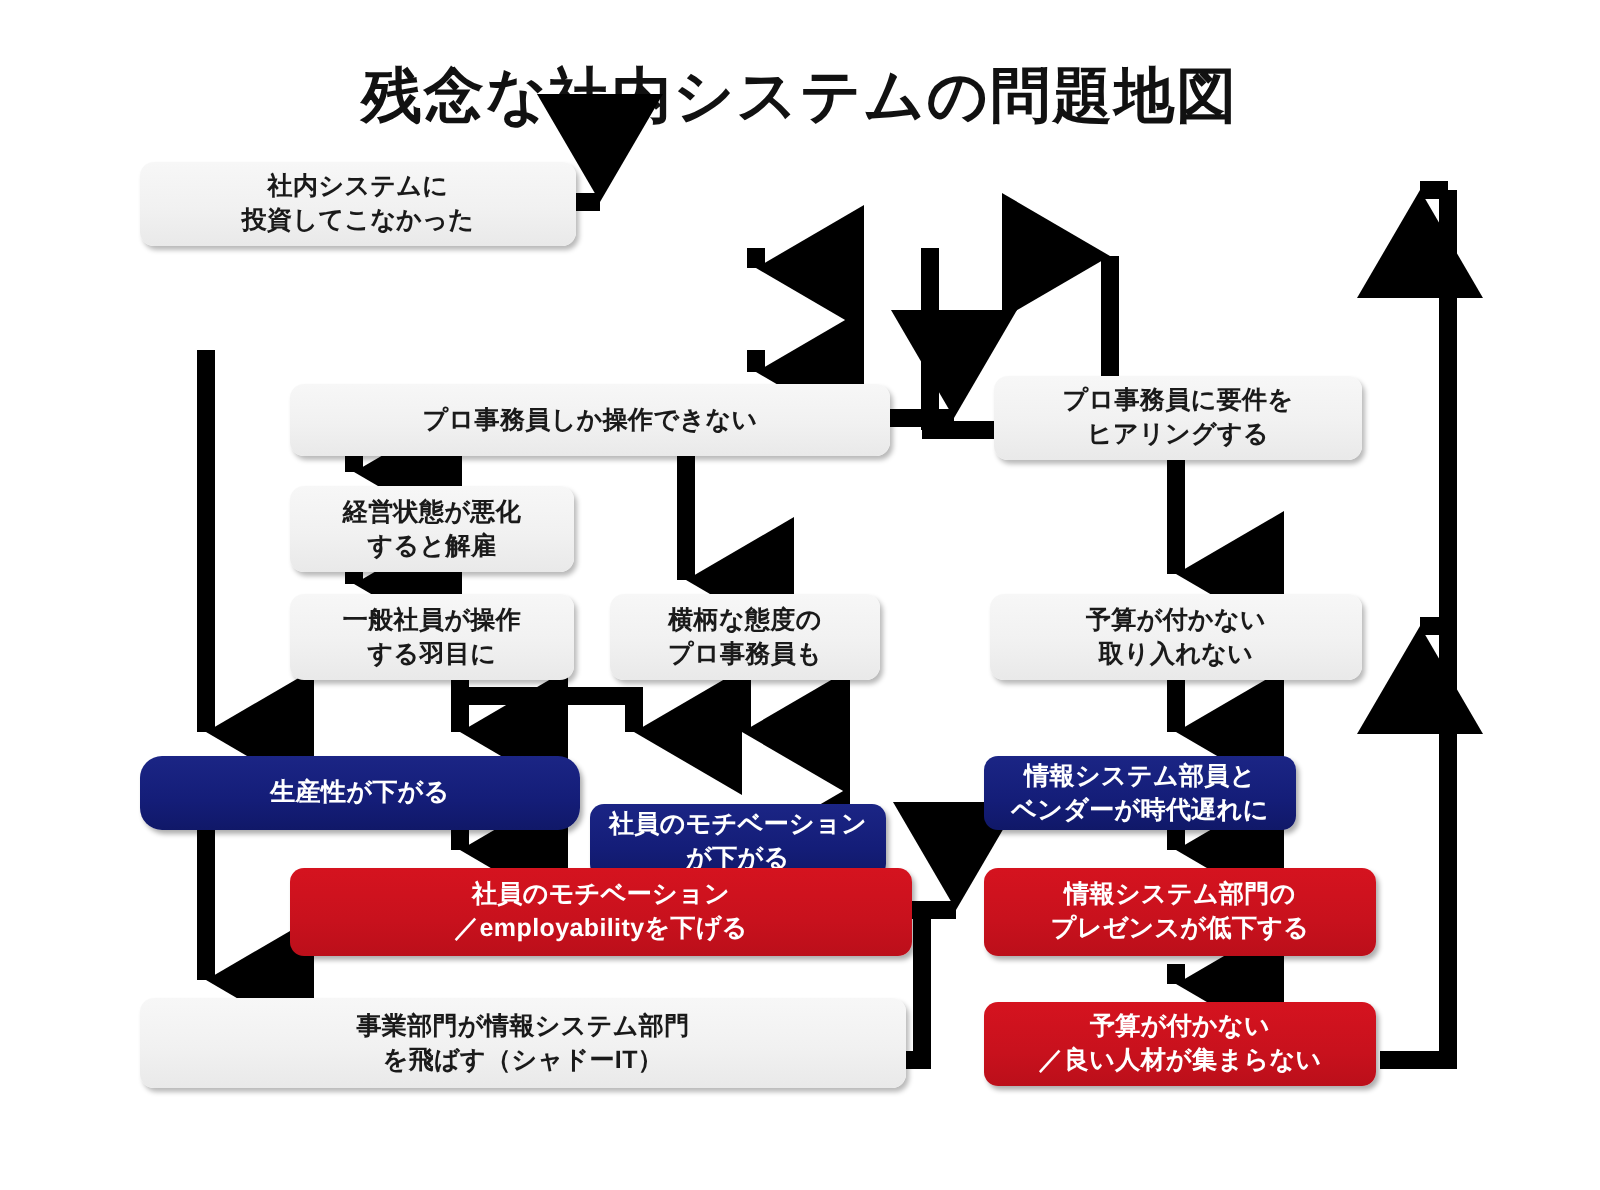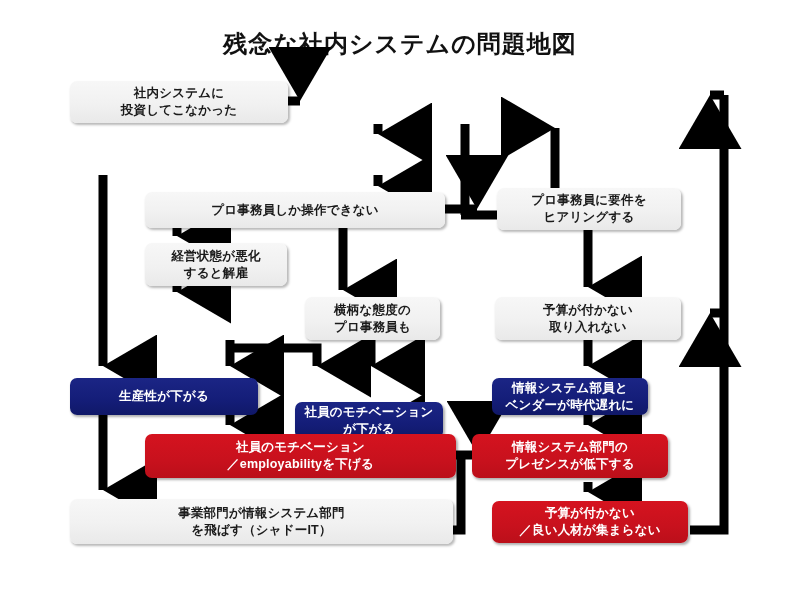--- a/index.html
+++ b/index.html
@@ -5,21 +5,21 @@
   html,body{margin:0;padding:0;background:#ffffff;}
   body{
     width:800px;height:595px;overflow:hidden;
     font-family:"Liberation Sans","DejaVu Sans",sans-serif;
   }
   #stage{position:relative;width:800px;height:595px;background:#fff;}
 
   #title{
     position:absolute;left:0;top:28px;width:800px;
     text-align:center;
-    font-size:24px;font-weight:bold;color:#111111;
+    font-size:30px;font-weight:bold;color:#111111;
     letter-spacing:1px;
     white-space:nowrap;
   }
 
   #arrows{position:absolute;left:0;top:0;width:800px;height:595px;}
 
   .node{
     position:absolute;
     box-sizing:border-box;
     display:flex;align-items:center;justify-content:center;
@@ -132,39 +132,41 @@
 
 
   <div class="node n-grey" style="left:145px; top:192px; width:300px; height:36px;">プロ事務員しか操作できない</div>
 
   <div class="node n-grey" style="left:497px; top:188px; width:184px; height:42px;">プロ事務員に要件を
 ヒアリングする</div>
 
   <div class="node n-grey" style="left:145px; top:243px; width:142px; height:43px;">経営状態が悪化
 すると解雇</div>
 
+  <div class="node n-grey" style="left:145px; top:297px; width:142px; height:43px;">一般社員が操作
+する羽目に</div>
 
   <div class="node n-grey" style="left:305px; top:297px; width:135px; height:43px;">横柄な態度の
 プロ事務員も</div>
 
   <div class="node n-grey" style="left:495px; top:297px; width:186px; height:43px;">予算が付かない
 取り入れない</div>
 
-  <div class="node n-blue" style="left:70px;  top:378px; width:188px; height:37px;">生産性が下がる</div>
+  <div class="node n-blue" style="left:70px;  top:378px; width:220px; height:37px;border-radius:11px;">生産性が下がる</div>
 
   <div class="node n-blue" style="left:295px; top:378px; width:148px; height:37px;margin-top:24px;">社員のモチベーション
 が下がる</div>
 
   <div class="node n-blue" style="left:492px; top:378px; width:156px; height:37px;">情報システム部員と
 ベンダーが時代遅れに</div>
 
   <div class="node n-red" style="left:145px; top:434px; width:311px; height:44px;">社員のモチベーション
 ／employabilityを下げる</div>
 
-  <div class="node n-red" style="left:472px; top:434px; width:196px; height:44px;">情報システム部門の
+  <div class="node n-red" style="left:492px; top:434px; width:196px; height:44px;">情報システム部門の
 プレゼンスが低下する</div>
 
   <div class="node n-grey" style="left:70px;  top:499px; width:383px; height:45px;">事業部門が情報システム部門
 を飛ばす（シャドーIT）</div>
 
   <div class="node n-red" style="left:492px; top:501px; width:196px; height:42px;">予算が付かない
 ／良い人材が集まらない</div>
 
 </div>
 

